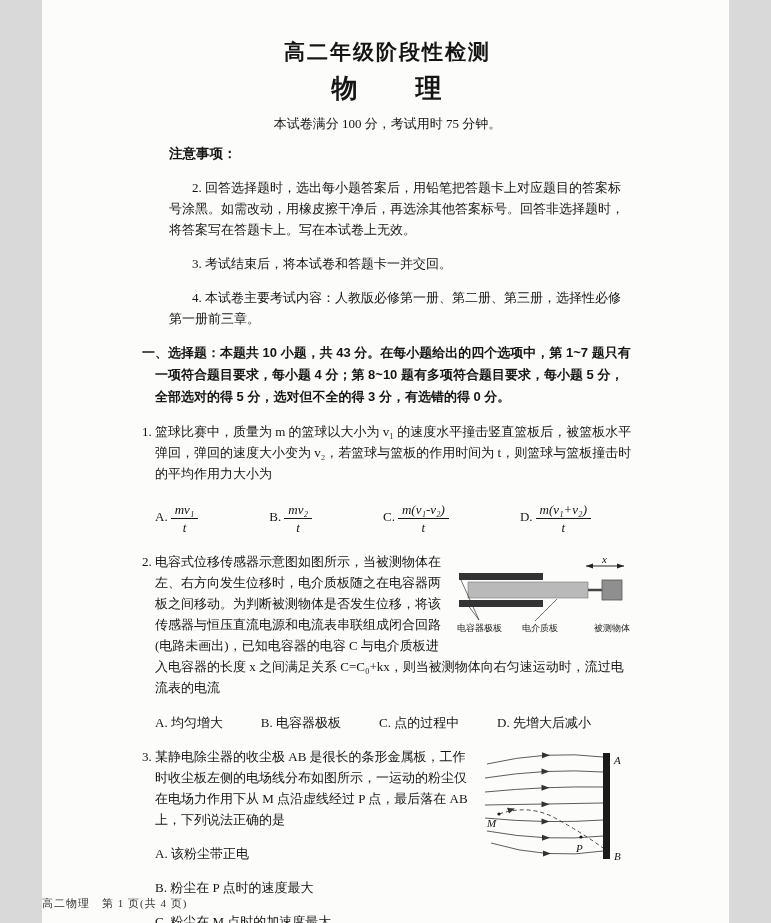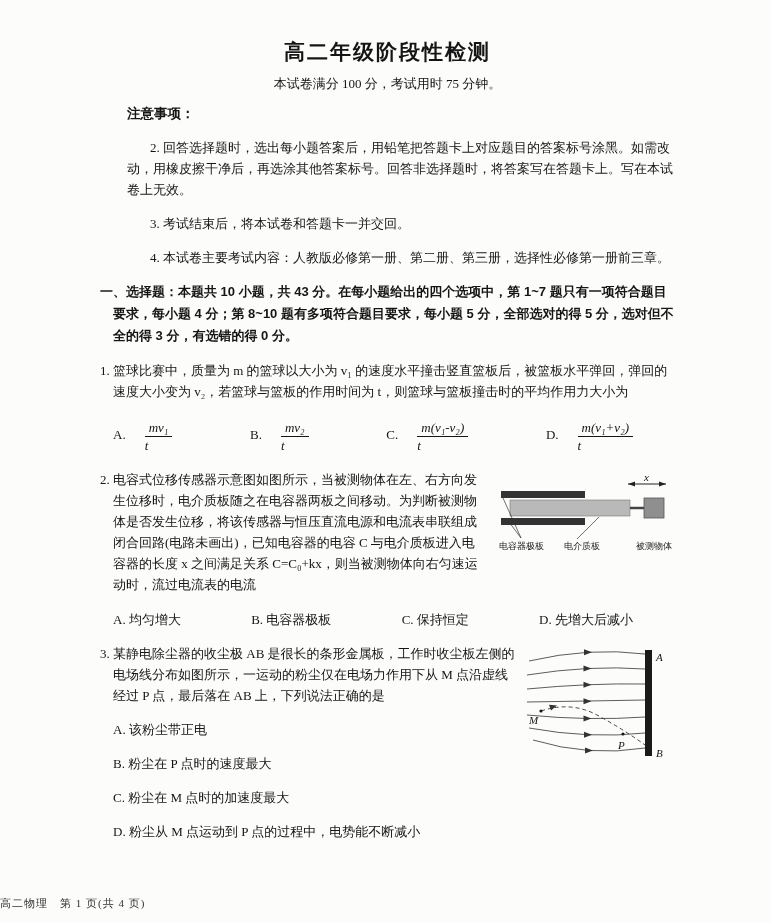--- a/index.html
+++ b/index.html
@@ -1,52 +1,53 @@
 <!DOCTYPE html>
 <html><head>
 <meta charset="utf-8">
 <style>
   html,body{margin:0;padding:0;}
   body{background:#d9d9d9;font-family:"Liberation Serif","DejaVu Serif",serif;}
-  .page{position:relative;width:771px;height:923px;margin:0 auto;background:#fcfcfa;
+  .page{position:relative;width:687px;height:923px;margin:0 auto;background:#fcfcfa;
         color:#151515;box-sizing:border-box;padding:38px 96px 0 100px;overflow:hidden;
         font-size:13px;line-height:21px;}
   .exam-title{text-align:center;font-family:"Liberation Sans","DejaVu Sans",sans-serif;
         font-weight:700;font-size:21px;line-height:27px;letter-spacing:2px;}
   .exam-subject{text-align:center;font-family:"Liberation Sans","DejaVu Sans",sans-serif;
         font-weight:700;font-size:26px;line-height:34px;margin-top:6px;letter-spacing:2px;}
   .exam-info{text-align:center;margin-top:8px;}
   .notices{margin:9px 0 0 27px;}
   .notices-title{font-weight:700;font-family:"Liberation Sans","DejaVu Sans",sans-serif;font-size:13.5px;}
   .notice-item{text-indent:23px;}
   .section-header{margin-top:12px;font-weight:700;font-family:"Liberation Sans","DejaVu Sans",sans-serif;
         font-size:13px;padding-left:13px;text-indent:-13px;line-height:22px;}
   .question{margin-top:5px;position:relative;}
   .q-text{padding-left:13px;text-indent:-13px;}
   .opt-line{padding-left:13px;}
   .opts-spread{display:flex;justify-content:space-between;padding:1px 42px 0 13px;}
   .frac-row{align-items:center;padding-top:5px;padding-bottom:3px;}
   .opt{white-space:nowrap;}
   .opt-label{font-style:normal;margin-right:3px;}
-  .frac{display:inline-flex;flex-direction:column;align-items:flex-start;font-style:italic;
-        line-height:15px;vertical-align:middle;margin-left:16px;}
+  .frac{display:inline-flex;flex-direction:column;align-items:center;font-style:italic;
+        line-height:15px;vertical-align:middle;}
   .frac .num{padding:0 4px 1px;border-bottom:1px solid #151515;}
   .frac .den{padding-top:1px;}
   .fig{float:right;margin:2px 0 4px 12px;}
   .clear-r{clear:right;}
   .svg-label{font-size:9px;fill:#222;font-family:"Liberation Serif","DejaVu Serif",serif;}
   .svg-var{font-size:11px;font-style:italic;fill:#151515;font-family:"Liberation Serif","DejaVu Serif",serif;}
   .footer{position:absolute;left:0;right:0;bottom:9px;text-align:left;font-size:11px;color:#333;letter-spacing:1px;}
 </style>
 </head>
 <body>
 
 <div class="page">
 
   <div class="exam-title">高二年级阶段性检测</div>
+  <div class="exam-subject">物　　理</div>
   <div class="exam-info">本试卷满分 100 分，考试用时 75 分钟。</div>
 
   <div class="notices">
     <div class="notices-title">注意事项：</div>
     <p class="notice-item">2. 回答选择题时，选出每小题答案后，用铅笔把答题卡上对应题目的答案标号涂黑。如需改动，用橡皮擦干净后，再选涂其他答案标号。回答非选择题时，将答案写在答题卡上。写在本试卷上无效。</p>
     <p class="notice-item">3. 考试结束后，将本试卷和答题卡一并交回。</p>
     <p class="notice-item">4. 本试卷主要考试内容：人教版必修第一册、第二册、第三册，选择性必修第一册前三章。</p>
   </div>
 
   <p class="section-header">一、选择题：本题共 10 小题，共 43 分。在每小题给出的四个选项中，第 1~7 题只有一项符合题目要求，每小题 4 分；第 8~10 题有多项符合题目要求，每小题 5 分，全部选对的得 5 分，选对但不全的得 3 分，有选错的得 0 分。</p>
@@ -88,21 +89,21 @@
       <line x1="24" y1="67" x2="6" y2="27" stroke="#333" stroke-width="0.7"></line>
       <line x1="80" y1="68" x2="102" y2="46" stroke="#333" stroke-width="0.7"></line>
       <text x="2" y="78" class="svg-label">电容器极板</text>
       <text x="67" y="78" class="svg-label">电介质板</text>
       <text x="139" y="78" class="svg-label">被测物体</text>
     </svg>
     <p class="q-text">2. 电容式位移传感器示意图如图所示，当被测物体在左、右方向发生位移时，电介质板随之在电容器两板之间移动。为判断被测物体是否发生位移，将该传感器与恒压直流电源和电流表串联组成闭合回路(电路未画出)，已知电容器的电容 C 与电介质板进入电容器的长度 x 之间满足关系 C=C₀+kx，则当被测物体向右匀速运动时，流过电流表的电流</p>
     <div class="opts-spread clear-r">
       <span>A. 均匀增大</span>
       <span>B. 电容器极板</span>
-      <span>C. 保持恒定</span>
+      <span>C. 点的过程中</span>
       <span>D. 先增大后减小</span>
     </div>
   </div>
 
   <div class="question">
     <svg class="fig" width="148" height="120" viewBox="0 0 148 120">
       <rect x="118" y="5" width="7" height="106" fill="#1a1a1a"></rect>
       <text x="129" y="16" class="svg-var">A</text>
       <text x="129" y="112" class="svg-var">B</text>
       <g stroke="#333" stroke-width="0.8" fill="none">

